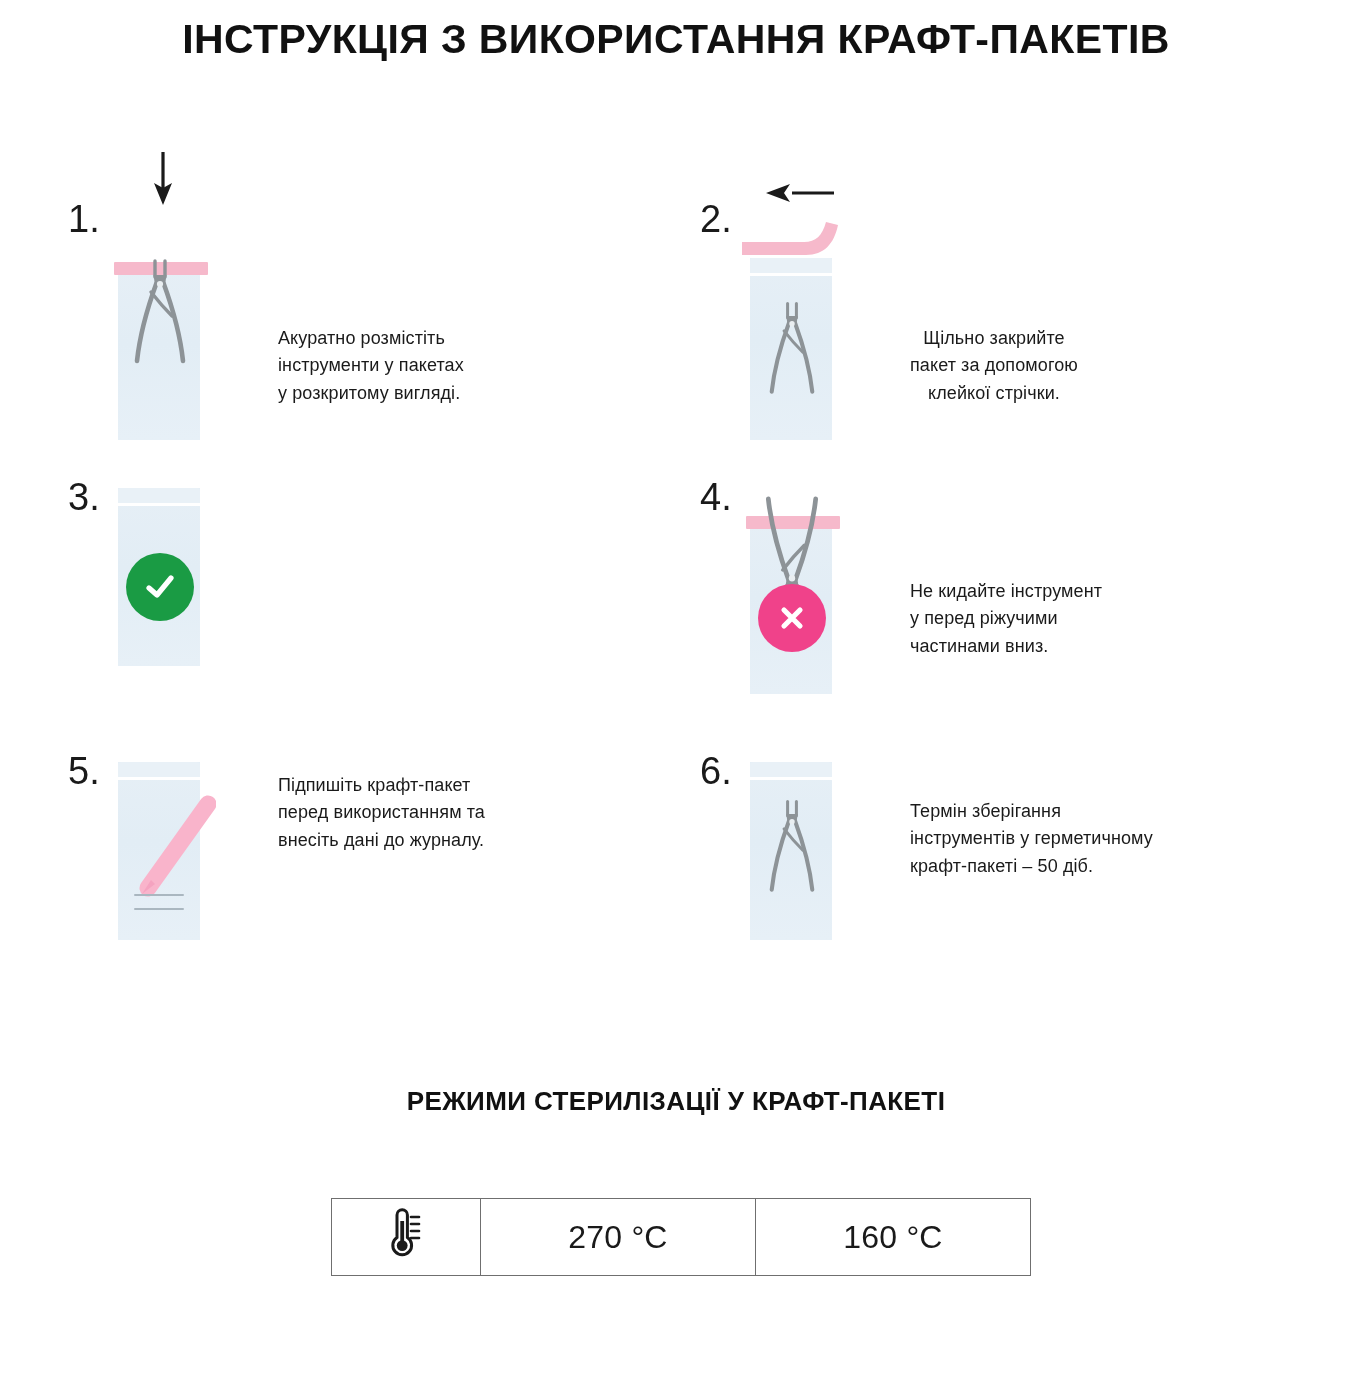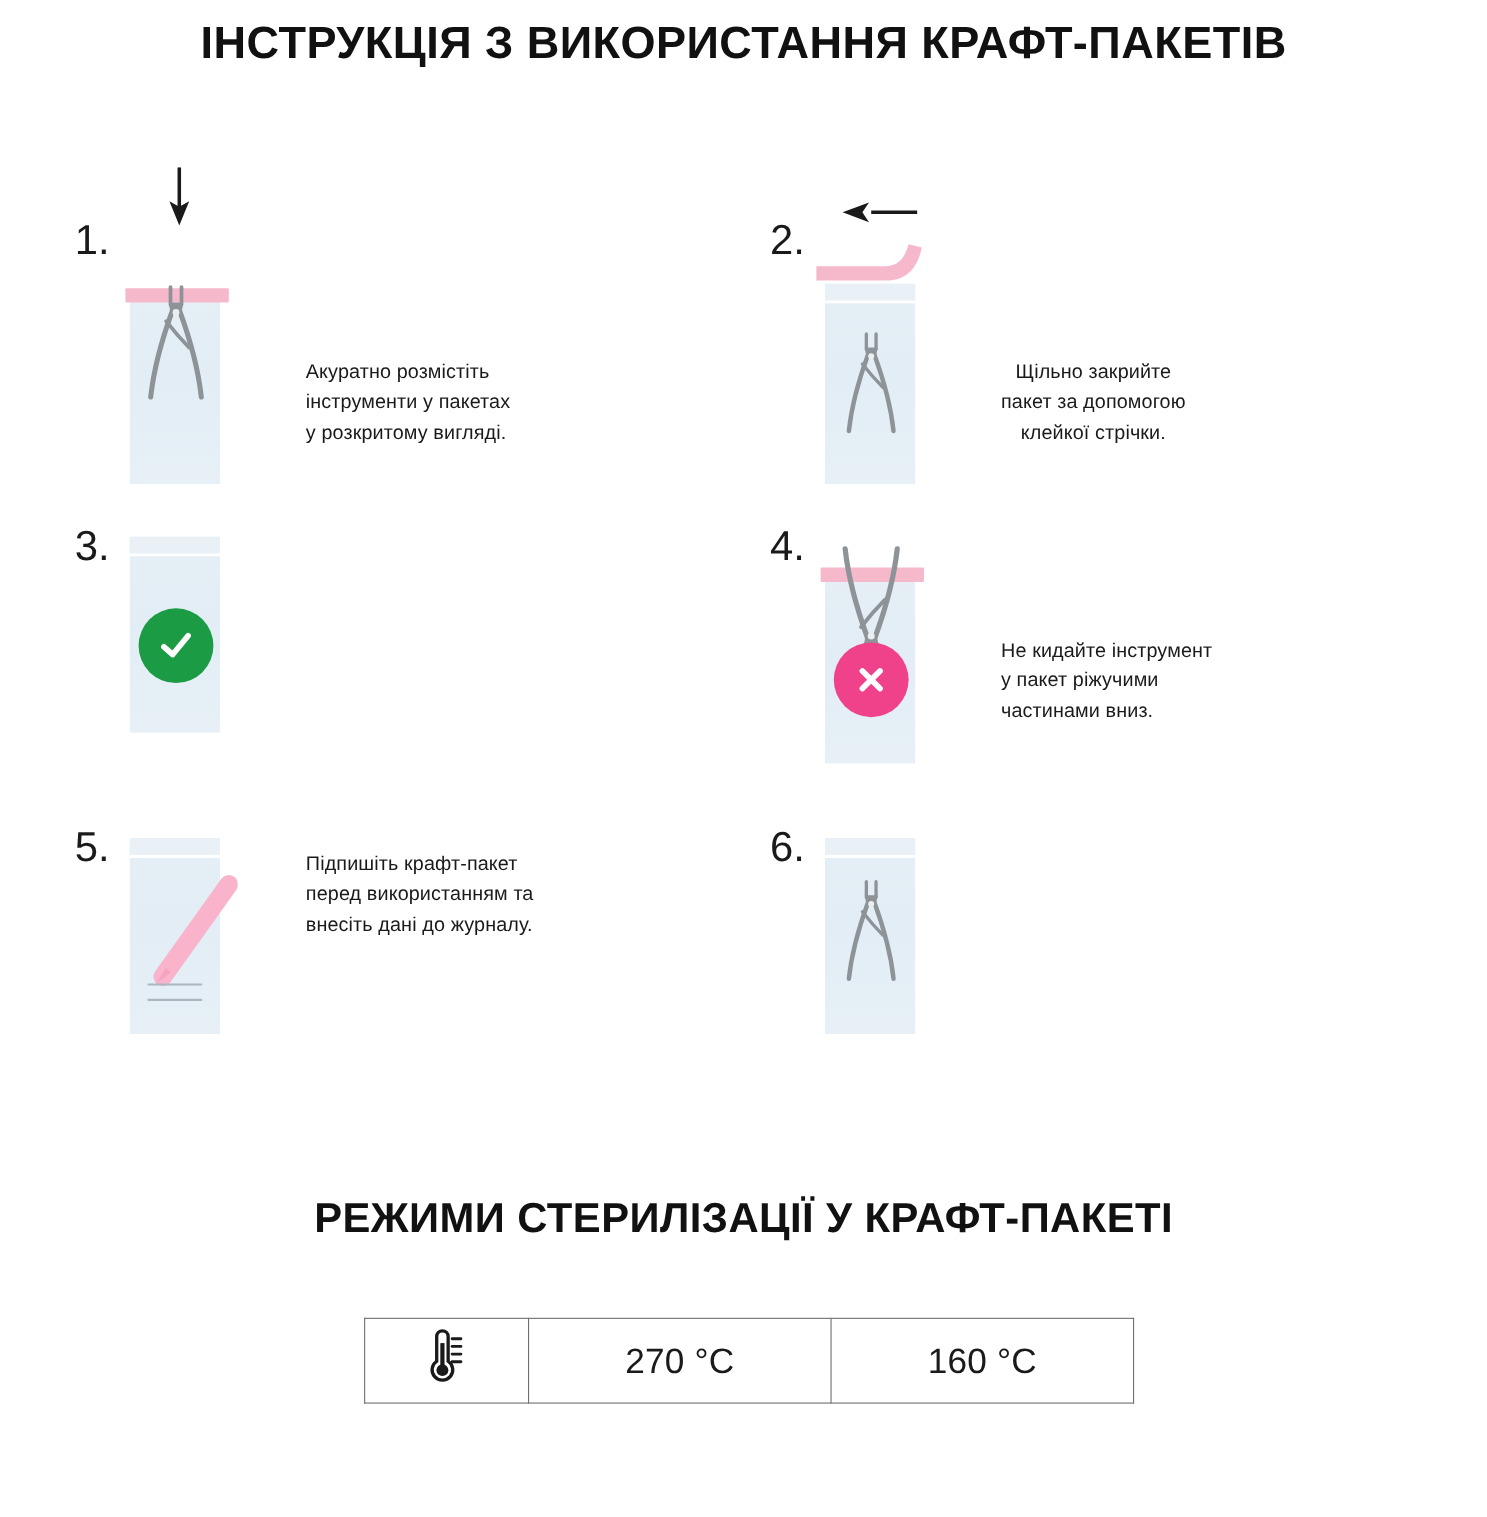--- a/index.html
+++ b/index.html
@@ -29,21 +29,21 @@
     color: #111111;
     line-height: 1.15;
     white-space: nowrap;
   }
   .section-title {
     position: absolute;
     left: 0;
     top: 1087px;
     width: 1352px;
     text-align: center;
-    font-size: 38px;
+    font-size: 26px;
     font-weight: 700;
     letter-spacing: 0.4px;
     color: #111111;
     line-height: 1.15;
     white-space: nowrap;
   }
 
   
   .steps {
     position: absolute;
@@ -265,21 +265,21 @@
         <circle cx="28" cy="27" r="3.1" fill="#e9eef1"></circle>
       </svg>
 
       <div class="badge badge-no" style="left:8px; top:106px; width:68px; height:68px;">
         <svg width="40" height="40" viewBox="0 0 40 40">
           <path d="M12 12 L28 28 M28 12 L12 28" fill="none" stroke="#ffffff" stroke-width="5.2" stroke-linecap="round"></path>
         </svg>
       </div>
     </div>
     <div class="step-text" style="margin-left:64px; margin-top:100px;">Не кидайте інструмент
-у пакет ріжучими
+у перед ріжучими
 частинами вниз.</div>
   </div>
 
   <div class="step" style="left:68px; top:612px;">
     <div class="step-num">5.</div>
     <div class="step-art" style="margin-left:-6px;">
       <div class="bag" style="top:10px; height:178px;">
         <div class="bag-flap"></div>
       </div>
 
@@ -311,20 +311,23 @@
         </g>
         <g fill="none" stroke="#8d9397" stroke-width="3.4" stroke-linecap="round">
           <path d="M23 4 L23 20"></path>
           <path d="M33 4 L33 20"></path>
           <path d="M19 35 C26 44, 33 52, 40 59"></path>
         </g>
         <path d="M21.5 18 L34.5 18 L33 28 L23 28 Z" fill="#8d9397"></path>
         <circle cx="28" cy="27" r="3.1" fill="#e9eef1"></circle>
       </svg>
     </div>
+    <div class="step-text" style="margin-left:64px; margin-top:46px;">Термін зберігання
+інструментів у герметичному
+крафт-пакеті – 50 діб.</div>
   </div>
 
 </div>
 
 <div class="section-title">РЕЖИМИ СТЕРИЛІЗАЦІЇ У КРАФТ-ПАКЕТІ</div>
 
 <table class="modes-table">
   <tbody>
     <tr>
       <td class="icon-cell">

